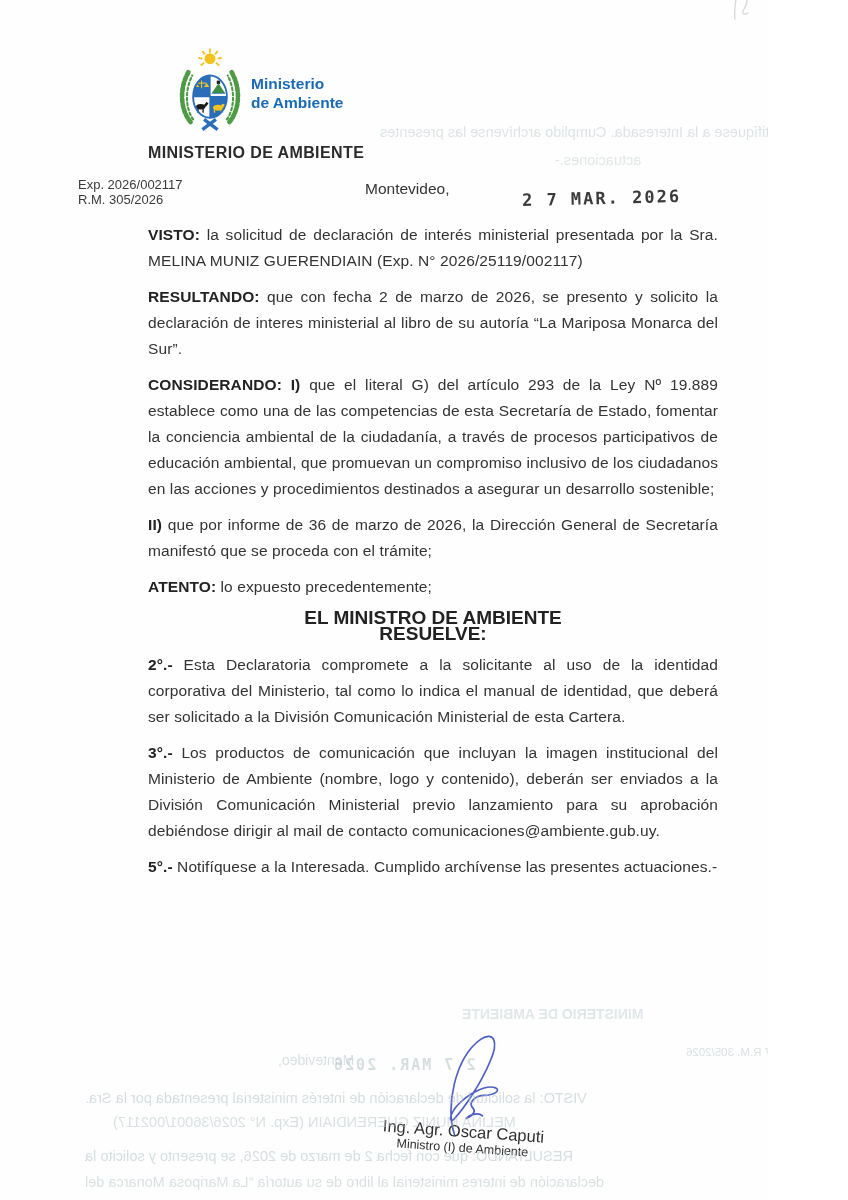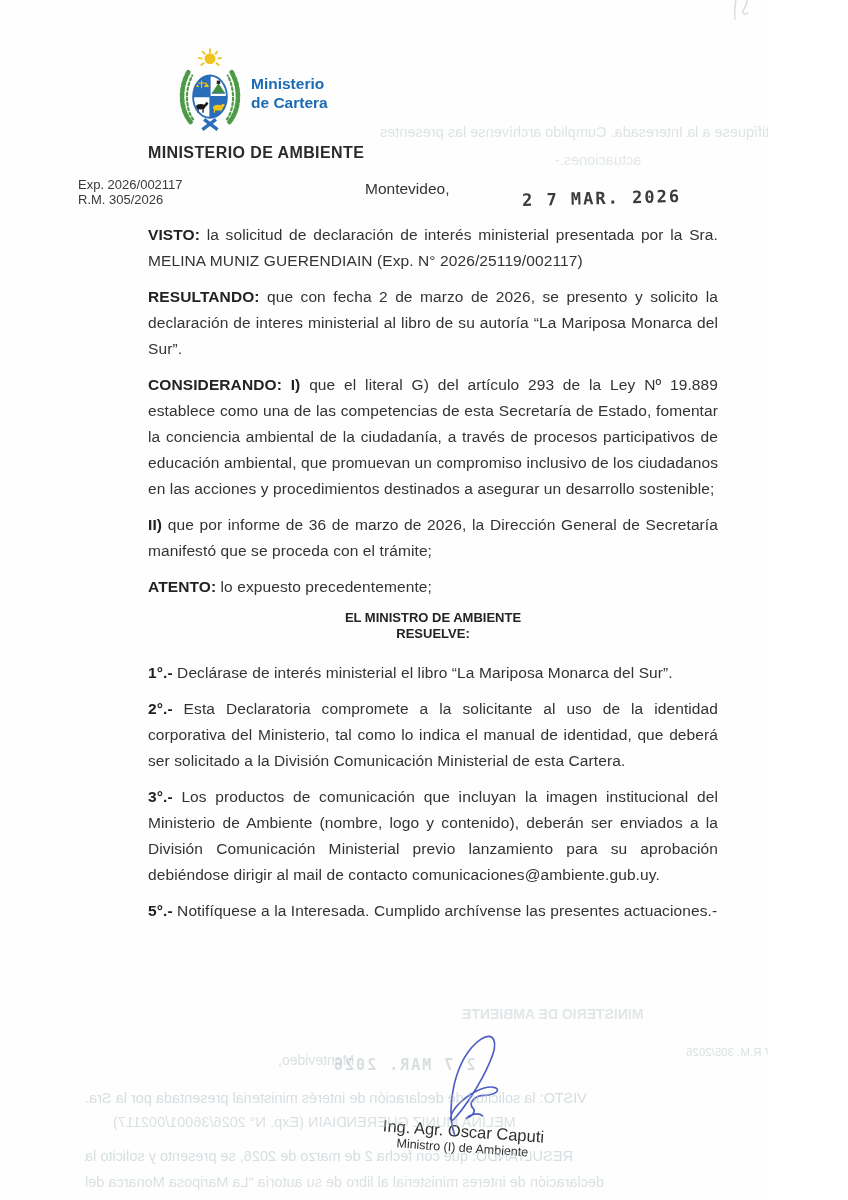--- a/index.html
+++ b/index.html
@@ -32,22 +32,22 @@
   .pencil-mark { position:absolute; left:728px; top:-2px; opacity:.55; }
 
   
   .content { position:absolute; left:148px; top:222px; width:570px; }
   .para {
     margin:0 0 10px; font-size:15.5px; line-height:26px;
     text-align:justify; color:#333; letter-spacing:.1px;
   }
   .para strong { color:#222;margin-top:20px; }
   .resolve-heading {
-    text-align:center; font-weight:bold; font-size:13px;
-    line-height:16px; margin:10px 0 18px; color:#222;
+    text-align:center; font-weight:bold; font-size:19px;
+    line-height:16px; margin:10px 0 10px; color:#222;
   }
   .resolve-heading div { margin:0; }
 
   
   .signature-ink { position:absolute; left:425px; top:1030px; }
   .signature-block {
     position:absolute; left:358px; top:1122px; width:210px;
     transform:rotate(4deg); text-align:center; color:#2f2f2f;
   }
   .signature-name  { font-size:16.5px; line-height:19px; }
@@ -144,21 +144,21 @@
 
       <g stroke="#2a6db8" stroke-width="4" fill="none">
         <path d="M38,85 L54,97"></path>
           <path d="M52,85 L36,97"></path>
       </g>
     </svg>
   </span>
 
   <div class="brand-text">
     <div>Ministerio</div>
-    <div>de Cartera</div>
+    <div>de Ambiente</div>
   </div>
 
   <div class="ministry-title">MINISTERIO DE AMBIENTE</div>
 
   <div class="ref-block">
     <div>Exp. 2026/002117</div>
     <div>R.M. 305/2026</div>
   </div>
 
   <div class="city">Montevideo,</div>
@@ -173,21 +173,20 @@
 
     <p class="para"><strong>II)</strong> <span>que por informe de 36 de marzo de 2026, la Dirección General de Secretaría manifestó que se proceda con el trámite;</span></p>
 
     <p class="para"><strong>ATENTO:</strong> <span>lo expuesto precedentemente;</span></p>
 
     <div class="resolve-heading">
       <div>EL MINISTRO DE AMBIENTE</div>
       <div>RESUELVE:</div>
     </div>
 
-    <p class="para"><strong>1°.-</strong> <span>Declárase de interés ministerial el libro “La Mariposa Monarca del Sur”.</span></p>
 
     <p class="para"><strong>2°.-</strong> <span>Esta Declaratoria compromete a la solicitante al uso de la identidad corporativa del Ministerio, tal como lo indica el manual de identidad, que deberá ser solicitado a la División Comunicación Ministerial de esta Cartera.</span></p>
 
     <p class="para"><strong>3°.-</strong> <span>Los productos de comunicación que incluyan la imagen institucional del Ministerio de Ambiente (nombre, logo y contenido), deberán ser enviados a la División Comunicación Ministerial previo lanzamiento para su aprobación debiéndose dirigir al mail de contacto comunicaciones@ambiente.gub.uy.</span></p>
 
 
     <p class="para"><strong>5°.-</strong> <span>Notifíquese a la Interesada. Cumplido archívense las presentes actuaciones.-</span></p>
   </div>
 
   <span class="signature-ink">

